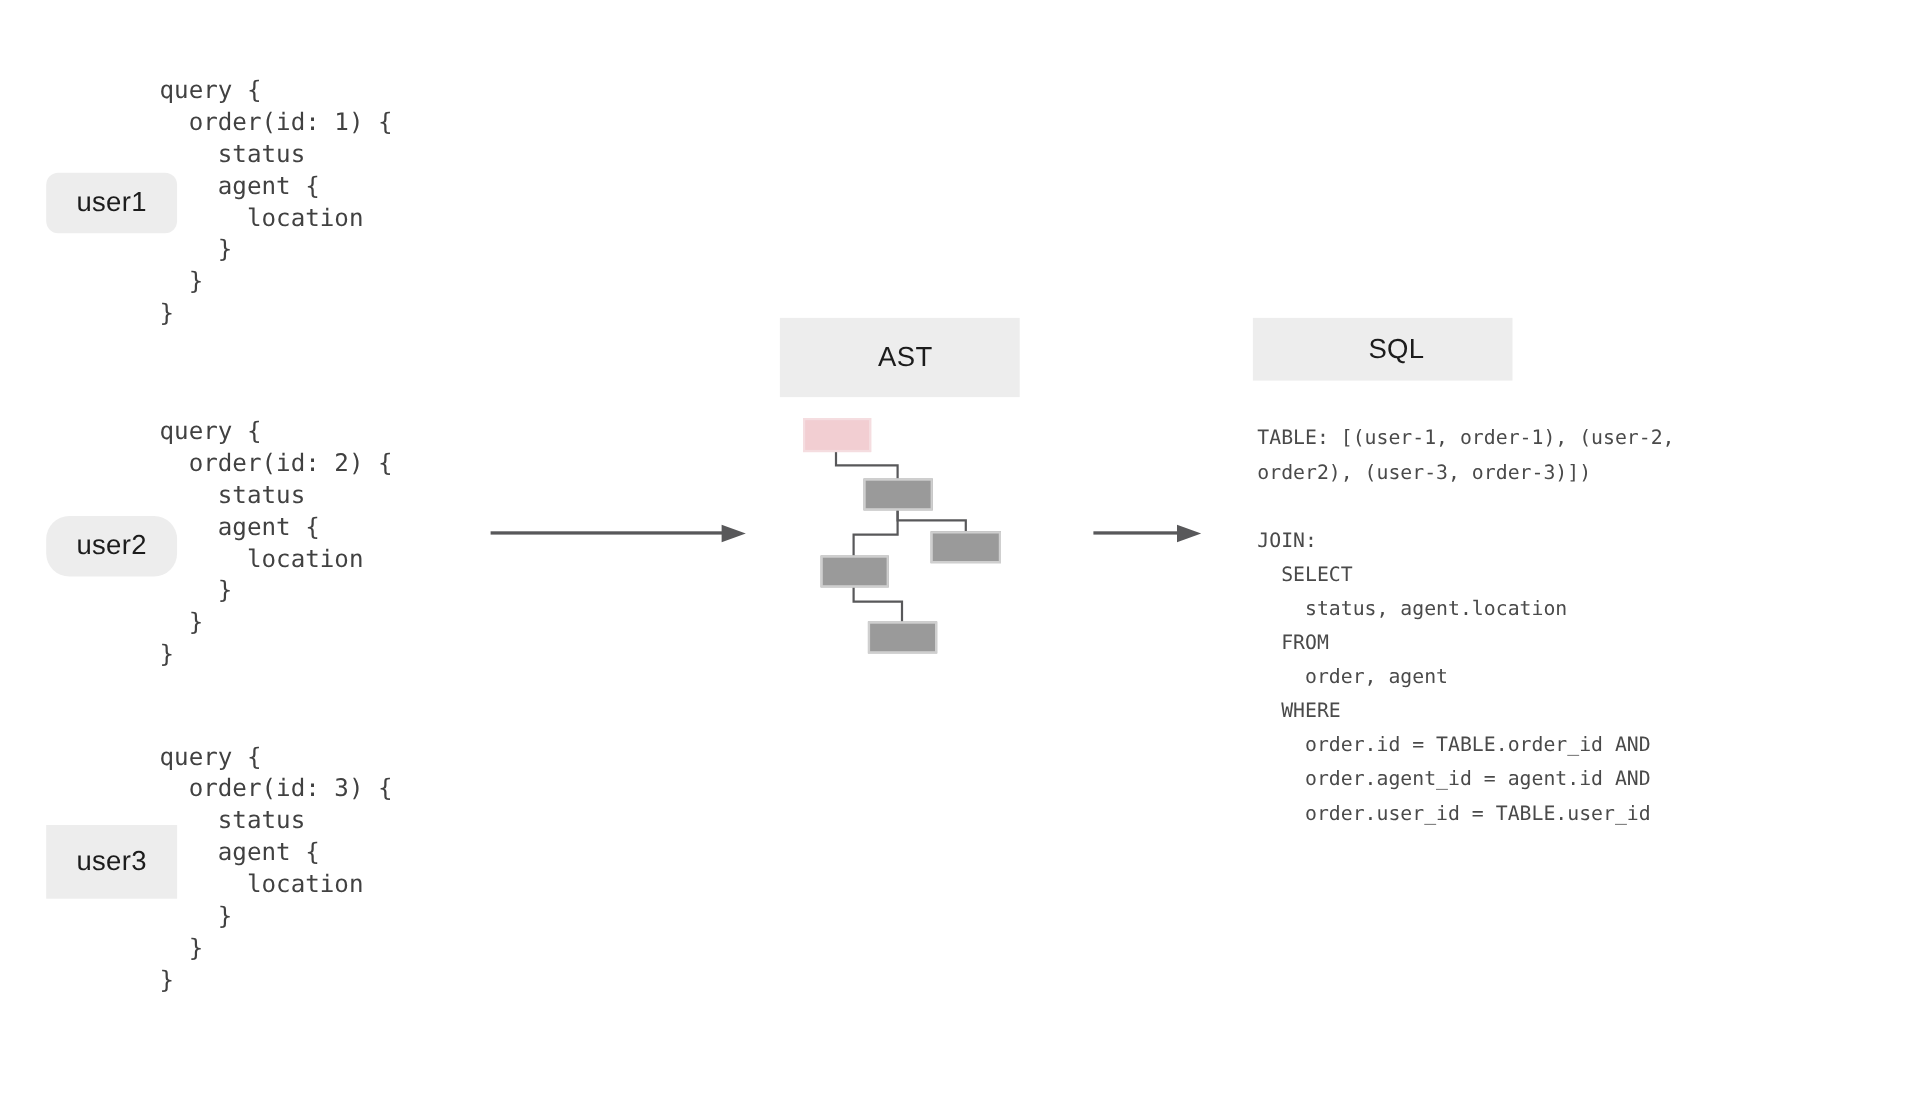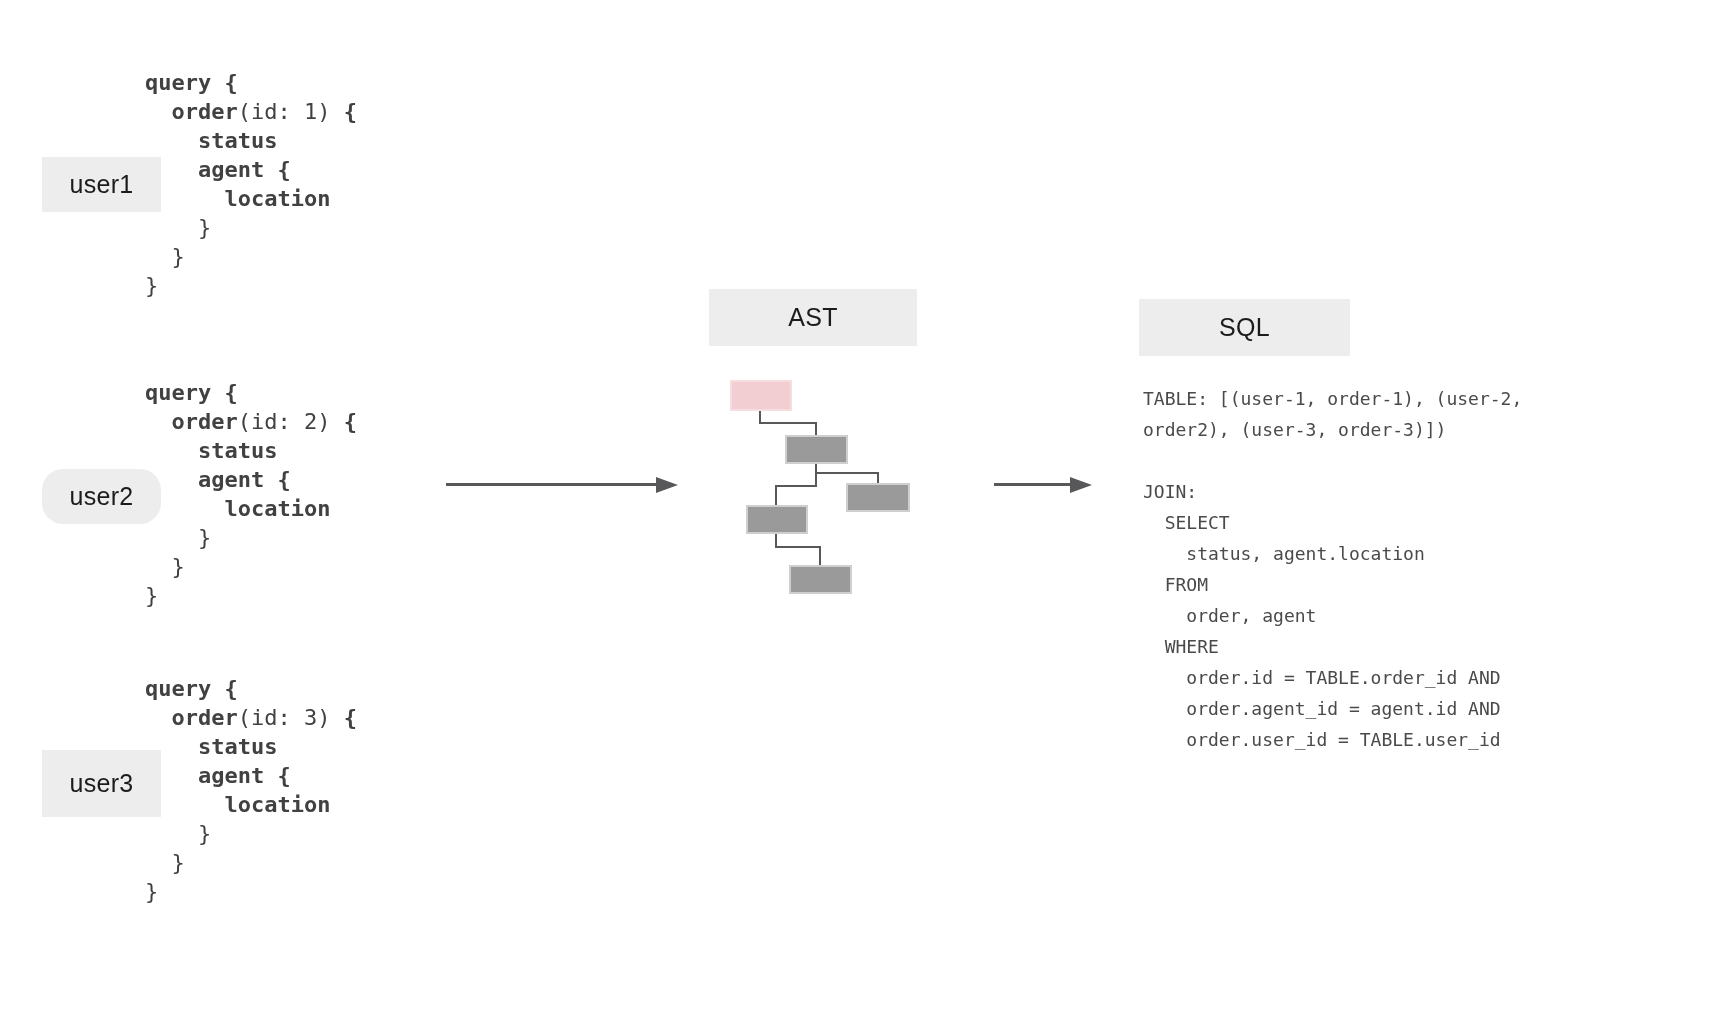--- a/index.html
+++ b/index.html
@@ -17,21 +17,21 @@
   }
   .code-block {
     position: absolute;
     font-family: "DejaVu Sans Mono", monospace;
     font-size: 22px;
     line-height: 29px;
     color: var(--code-text, #414141);
     white-space: pre;
   }
   .code-block .b {
-    font-weight: 700;
+    font-weight: 400;
   }
   .code-block.sql {
     font-size: 18px;
     line-height: 31px;
     color: var(--sql-text, #4a4a4a);
     font-weight: 500;
   }
   .tag {
     position: absolute;
     background: var(--label-bg, #ededed);
@@ -89,48 +89,48 @@
 <body>
 
 <div class="canvas">
 
   <div class="code-block" style="left:145px; top:68px;"><div><span class="b">query {</span></div><div><span>  </span><span class="b">order</span><span>(id: 1) </span><span class="b">{</span></div><div><span class="b">    status</span></div><div><span class="b">    agent {</span></div><div><span class="b">      location</span></div><div><span>    }</span></div><div><span>  }</span></div><div><span>}</span></div></div>
 
   <div class="code-block" style="left:145px; top:378px;"><div><span class="b">query {</span></div><div><span>  </span><span class="b">order</span><span>(id: 2) </span><span class="b">{</span></div><div><span class="b">    status</span></div><div><span class="b">    agent {</span></div><div><span class="b">      location</span></div><div><span>    }</span></div><div><span>  }</span></div><div><span>}</span></div></div>
 
   <div class="code-block" style="left:145px; top:674px;"><div><span class="b">query {</span></div><div><span>  </span><span class="b">order</span><span>(id: 3) </span><span class="b">{</span></div><div><span class="b">    status</span></div><div><span class="b">    agent {</span></div><div><span class="b">      location</span></div><div><span>    }</span></div><div><span>  }</span></div><div><span>}</span></div></div>
 
-  <div class="tag" style="left:42px; top:157px; width:119px; height:55px;">user1</div>
+  <div class="tag" style="left:42px; top:157px; width:119px; height:55px;border-radius:11px;">user1</div>
 
   <div class="tag" style="left:42px; top:469px; width:119px; height:55px;border-radius:21px;">user2</div>
 
   <div class="tag" style="left:42px; top:750px; width:119px; height:67px;">user3</div>
 
   <div class="arrow" style="left:446px; top:477px; width:232px;">
     <div class="shaft"></div>
     <div class="head"></div>
   </div>
 
-  <div class="tag" style="left:709px; top:289px; width:208px; height:57px;">AST</div>
+  <div class="tag" style="left:709px; top:289px; width:208px; height:72px;padding-left:10px;">AST</div>
 
   <svg class="connectors" width="1734" height="1016" viewBox="0 0 1734 1016">
     <path d="M760 411 V423 H816 V435"></path>
     <path d="M816 464 V473 H878 V483"></path>
     <path d="M816 464 V486 H776 V505"></path>
     <path d="M776 534 V547 H820 V565"></path>
   </svg>
 
   <div class="node root" style="left:730px; top:380px; width:62px; height:31px;"></div>
   <div class="node" style="left:785px; top:435px; width:63px; height:29px;"></div>
   <div class="node" style="left:846px; top:483px; width:64px; height:29px;"></div>
   <div class="node" style="left:746px; top:505px; width:62px; height:29px;"></div>
   <div class="node" style="left:789px; top:565px; width:63px; height:29px;"></div>
 
   <div class="arrow" style="left:994px; top:477px; width:98px;">
     <div class="shaft"></div>
     <div class="head"></div>
   </div>
 
-  <div class="tag" style="left:1139px; top:299px; width:211px; height:57px;">SQL</div>
+  <div class="tag" style="left:1139px; top:289px; width:211px; height:57px;padding-left:25px;">SQL</div>
 
   <div class="code-block sql" style="left:1143px; top:383px;"><div>TABLE: [(user-1, order-1), (user-2,</div><div>order2), (user-3, order-3)])</div><div>&nbsp;</div><div>JOIN:</div><div>  SELECT</div><div>    status, agent.location</div><div>  FROM</div><div>    order, agent</div><div>  WHERE</div><div>    order.id = TABLE.order_id AND</div><div>    order.agent_id = agent.id AND</div><div>    order.user_id = TABLE.user_id</div></div>
 
 </div>
 
 </body></html>

